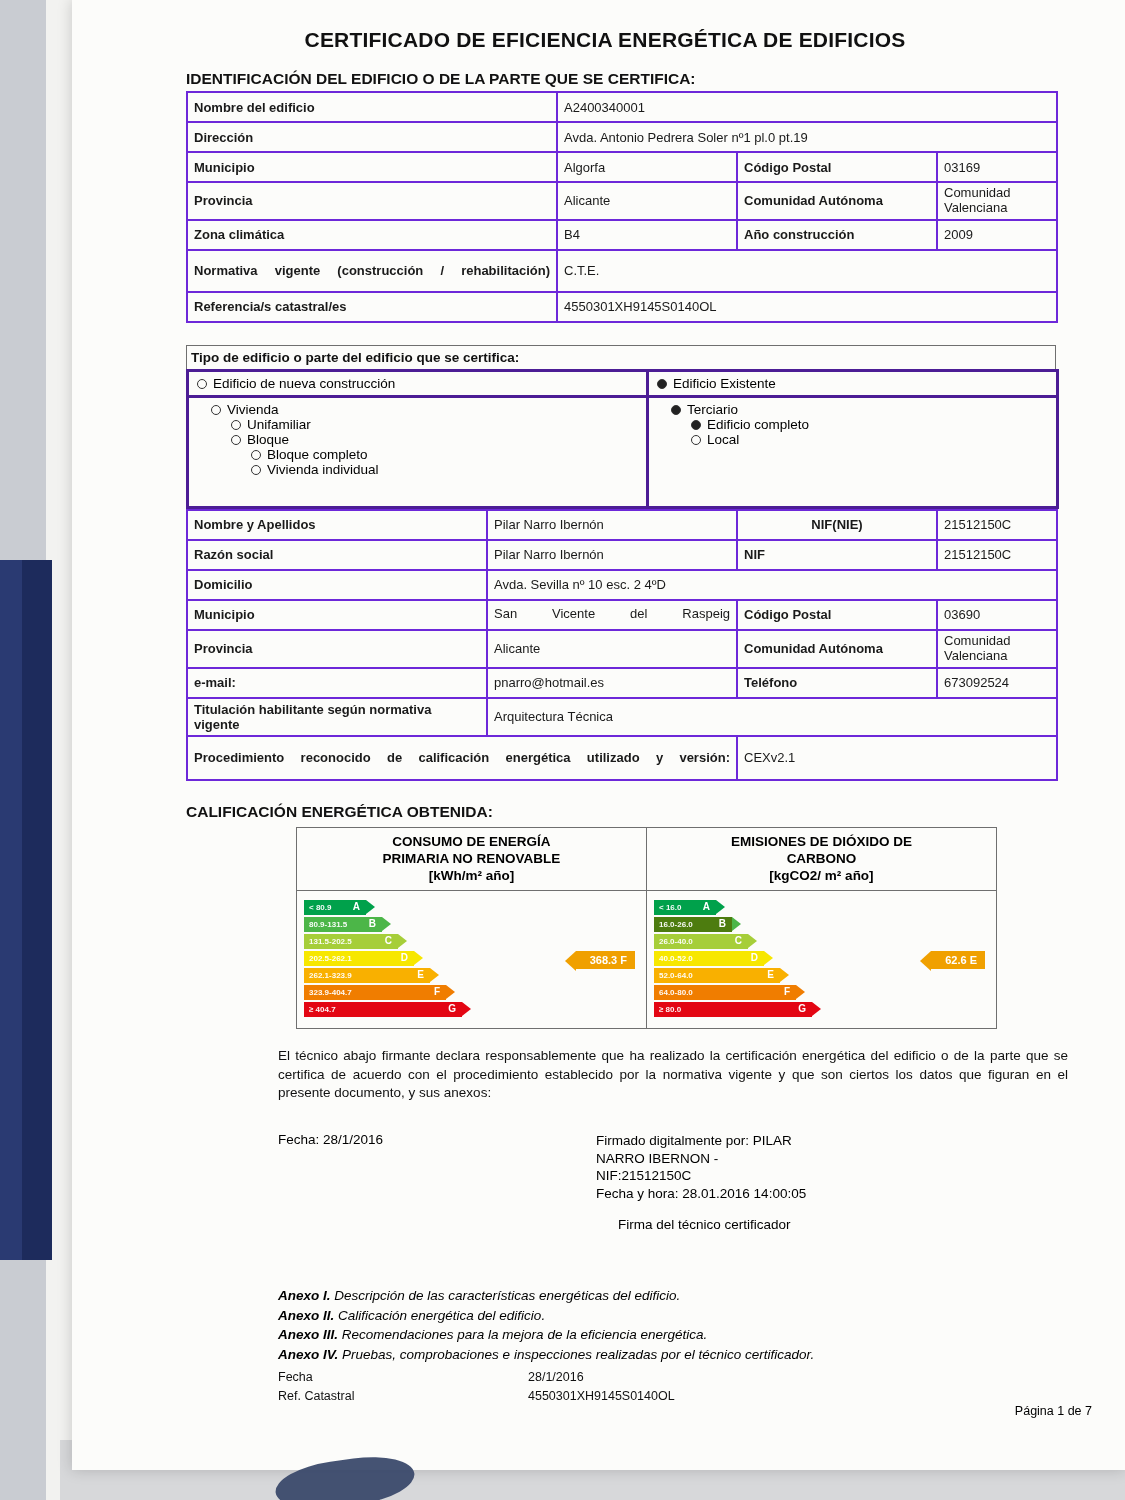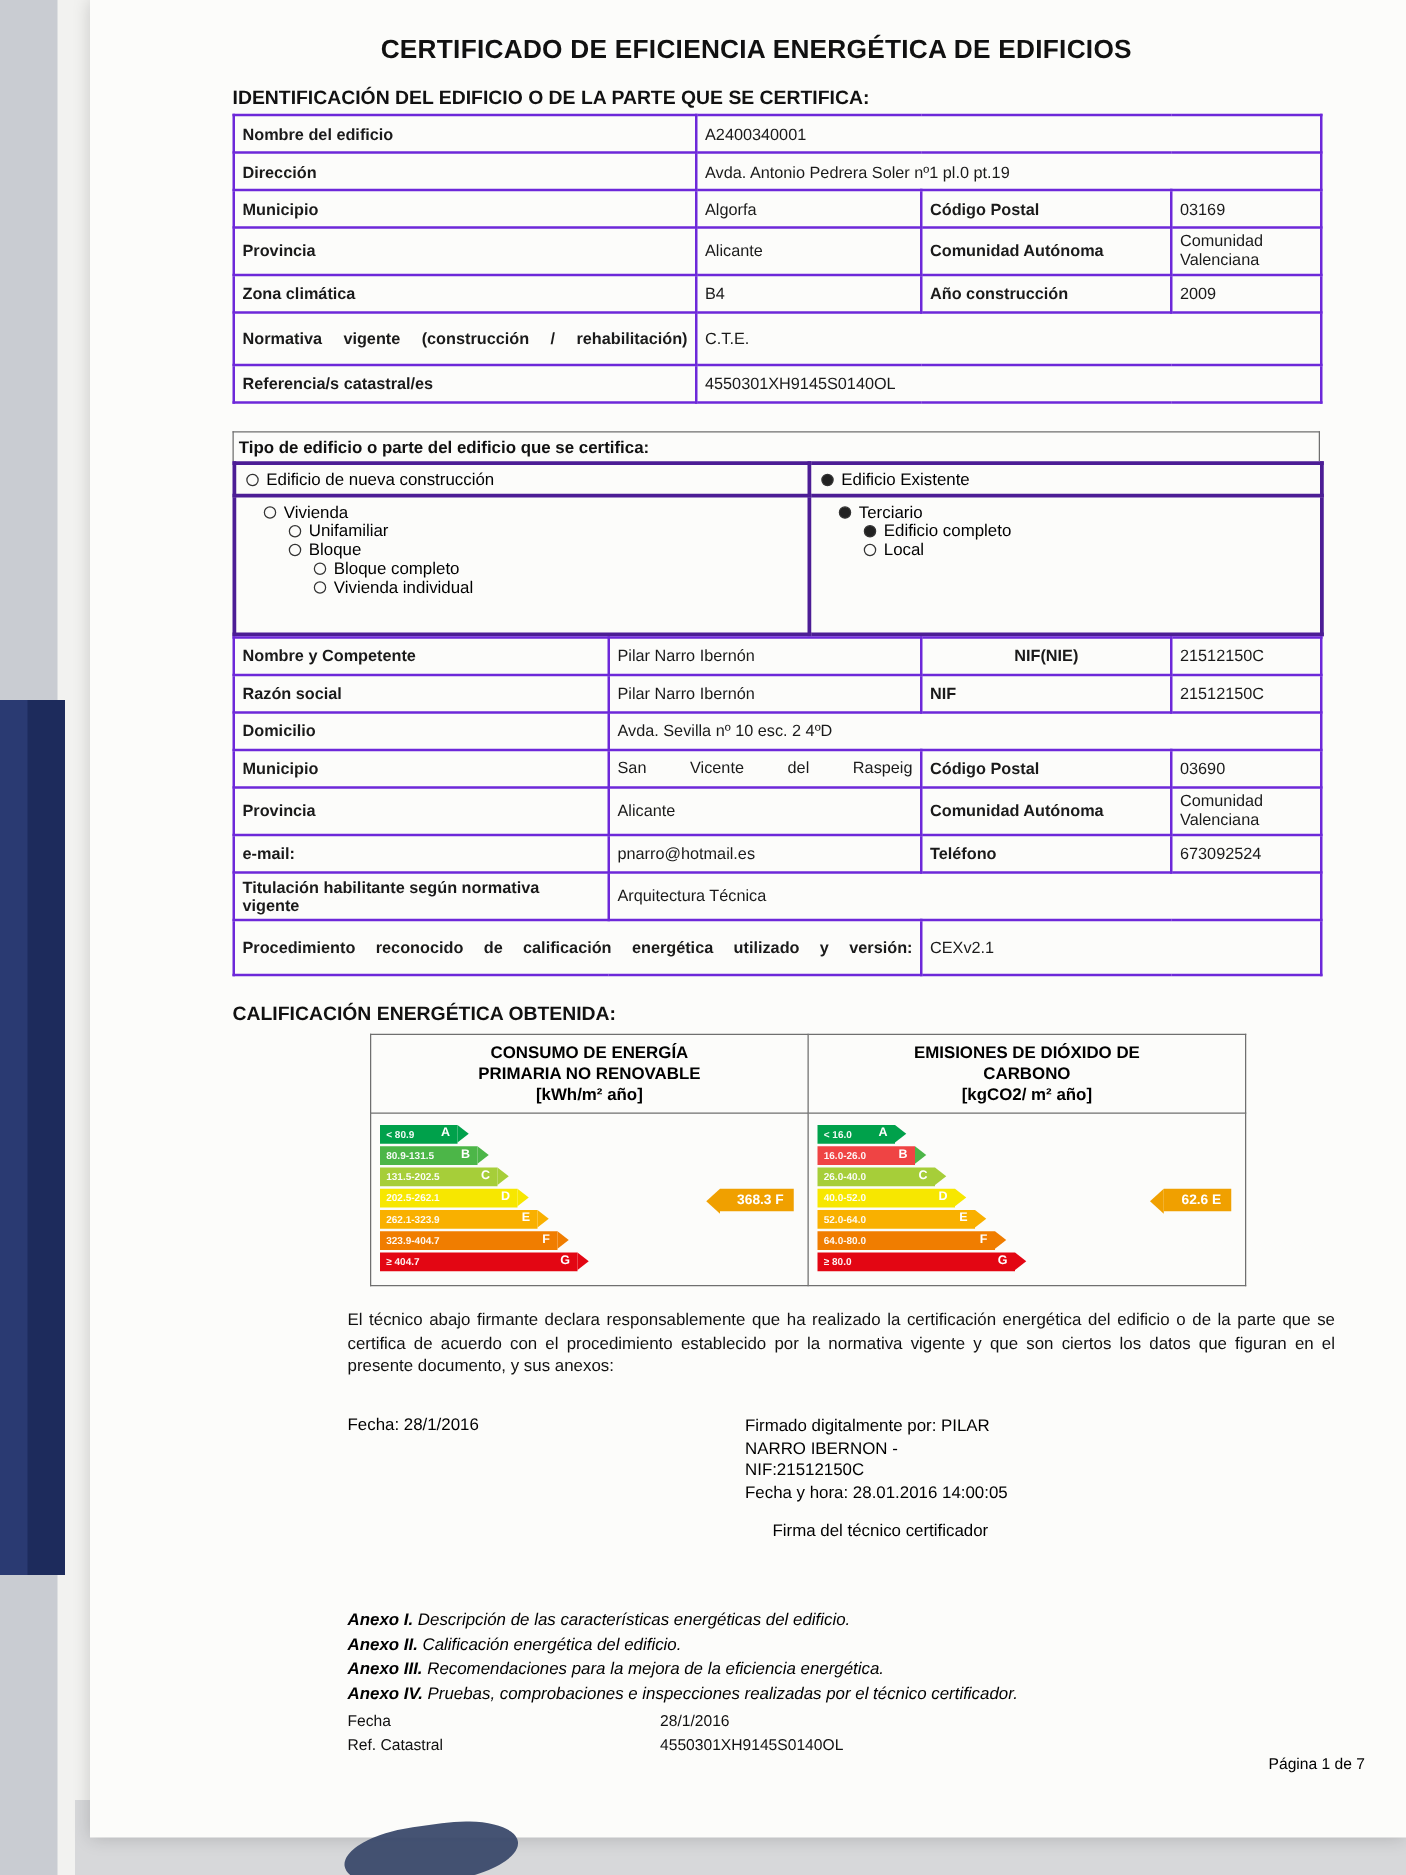--- a/index.html
+++ b/index.html
@@ -189,21 +189,21 @@
 
   <table class="tbl">
     <colgroup>
           <col style="width:300px">
           <col style="width:250px">
           <col style="width:200px">
           <col style="width:120px">
         </colgroup>
     <tbody>
           <tr>
-      <td class="lbl">Nombre y Competente</td>
+      <td class="lbl">Nombre y Apellidos</td>
       <td>Pilar Narro Ibernón</td>
       <td class="lbl" style="text-align:center">NIF(NIE)</td>
       <td>21512150C</td>
     </tr>
     <tr>
       <td class="lbl">Razón social</td>
       <td>Pilar Narro Ibernón</td>
       <td class="lbl">NIF</td>
       <td>21512150C</td>
     </tr>
@@ -306,21 +306,21 @@
       <td class="ptr-cell">
         <table style="width:100%">
                 <tbody>
                   <tr>
           <td style="border:none;width:190px;padding:8px 0 8px 6px">
             <div id="bars-right">
                         <div class="bar" style="background: rgb(0, 161, 75); color: rgb(0, 161, 75); width: 62px;">
                           <span class="rng" style="color: rgb(255, 255, 255);">&lt; 16.0</span>
                           <span class="ltr" style="color: rgb(255, 255, 255);">A</span>
                         </div>
-                        <div class="bar" style="background: #ef4444; color: rgb(76, 182, 72); width: 78px;">
+                        <div class="bar" style="background: #4d7c0f; color: rgb(76, 182, 72); width: 78px;">
                           <span class="rng" style="color: rgb(255, 255, 255);">16.0-26.0</span>
                           <span class="ltr" style="color: rgb(255, 255, 255);">B</span>
                         </div>
                         <div class="bar" style="background: rgb(166, 206, 57); color: rgb(166, 206, 57); width: 94px;">
                           <span class="rng" style="color: rgb(255, 255, 255);">26.0-40.0</span>
                           <span class="ltr" style="color: rgb(255, 255, 255);">C</span>
                         </div>
                         <div class="bar" style="background: rgb(247, 231, 0); color: rgb(247, 231, 0); width: 110px;">
                           <span class="rng" style="color: rgb(255, 255, 255);">40.0-52.0</span>
                           <span class="ltr" style="color: rgb(255, 255, 255);">D</span>

